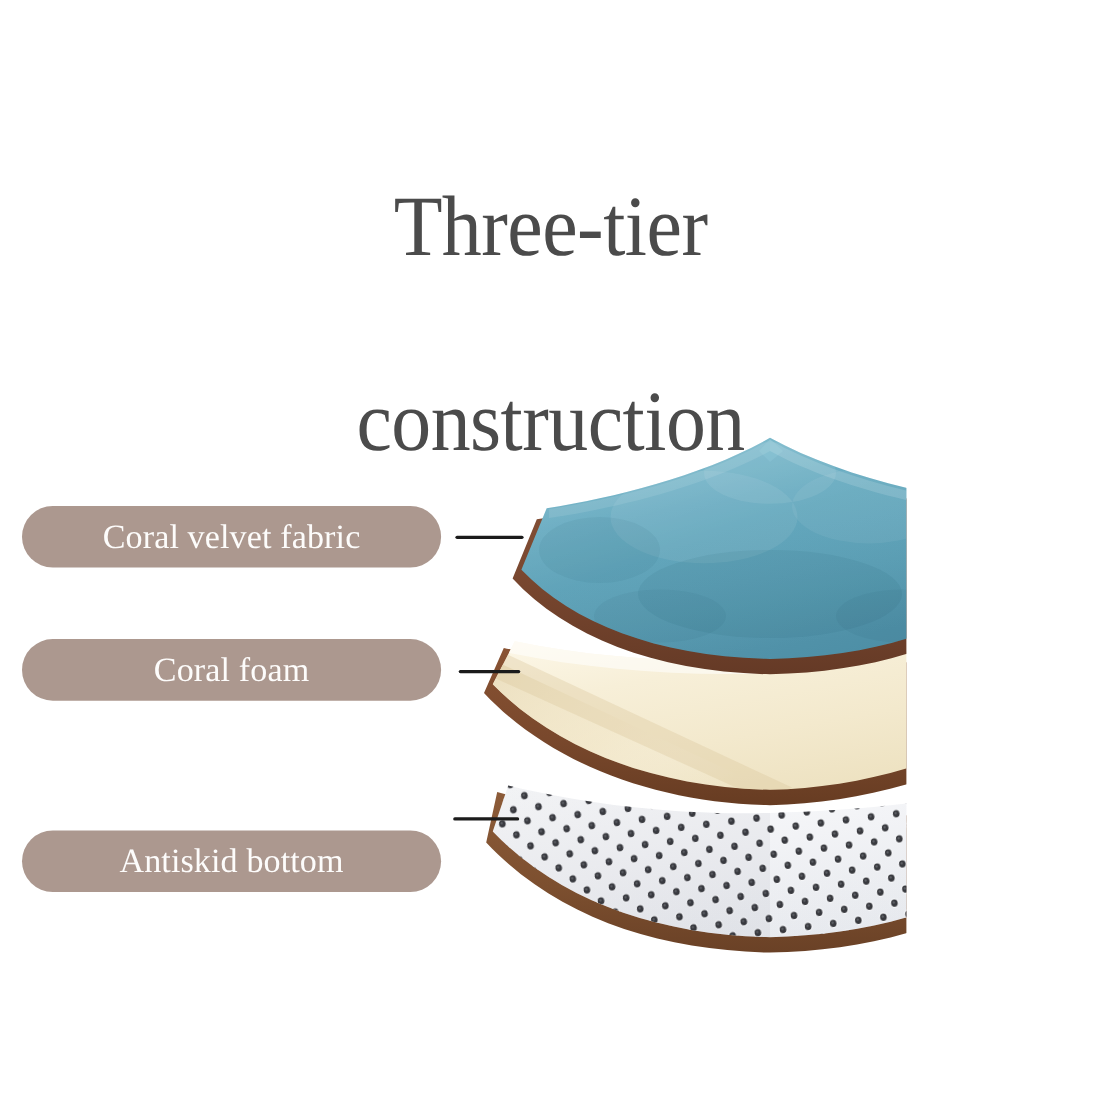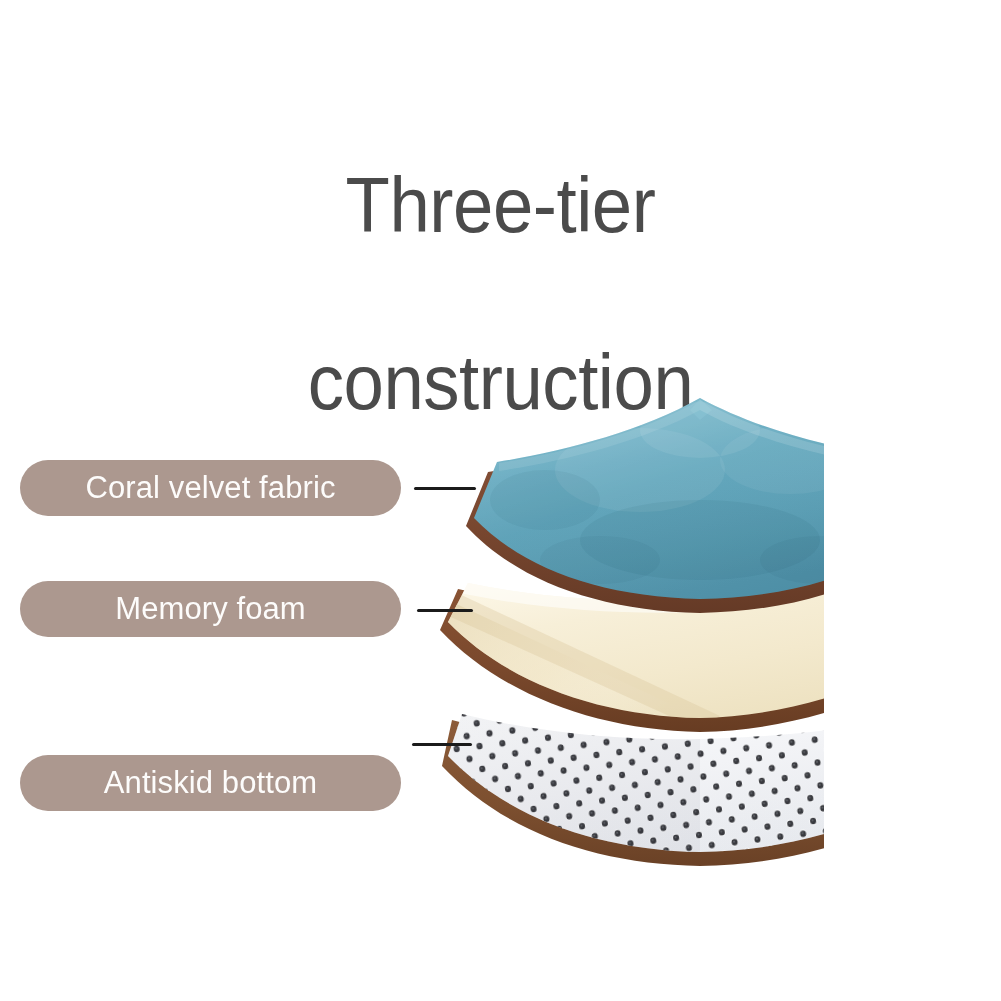--- a/index.html
+++ b/index.html
@@ -11,20 +11,21 @@
   body {
     font-family: "Liberation Sans", "DejaVu Sans", sans-serif;
   }
 
   #page {
     position: relative;
     width: 824px;
     height: 1001px;
     background: #ffffff;
     overflow: hidden;
+    font-family: Liberation Serif, serif;
   }
 
   
   #title-block {
     position: absolute;
     left: 0;
     top: 86px;
     width: 1001px;
     text-align: center;
     color: #4b4b4b;
@@ -281,21 +282,21 @@
       </g>
     </g>
   </svg>
 
   <div id="pill-coral" class="label-pill" style="background: rgb(172, 152, 143); color: rgb(253, 252, 251);">
     <span>Coral velvet fabric</span>
   </div>
   <div id="leader-coral" class="leader-line" style="background: rgb(27, 27, 27);"></div>
 
   <div id="pill-memory" class="label-pill" style="background: rgb(172, 152, 143); color: rgb(253, 252, 251);">
-    <span>Memory foam</span>
+    <span>Coral foam</span>
   </div>
   <div id="leader-memory" class="leader-line" style="background: rgb(27, 27, 27);"></div>
 
   <div id="pill-antiskid" class="label-pill" style="background: rgb(172, 152, 143); color: rgb(253, 252, 251);">
     <span>Antiskid bottom</span>
   </div>
   <div id="leader-antiskid" class="leader-line" style="background: rgb(27, 27, 27);"></div>
 
 </div>
 

